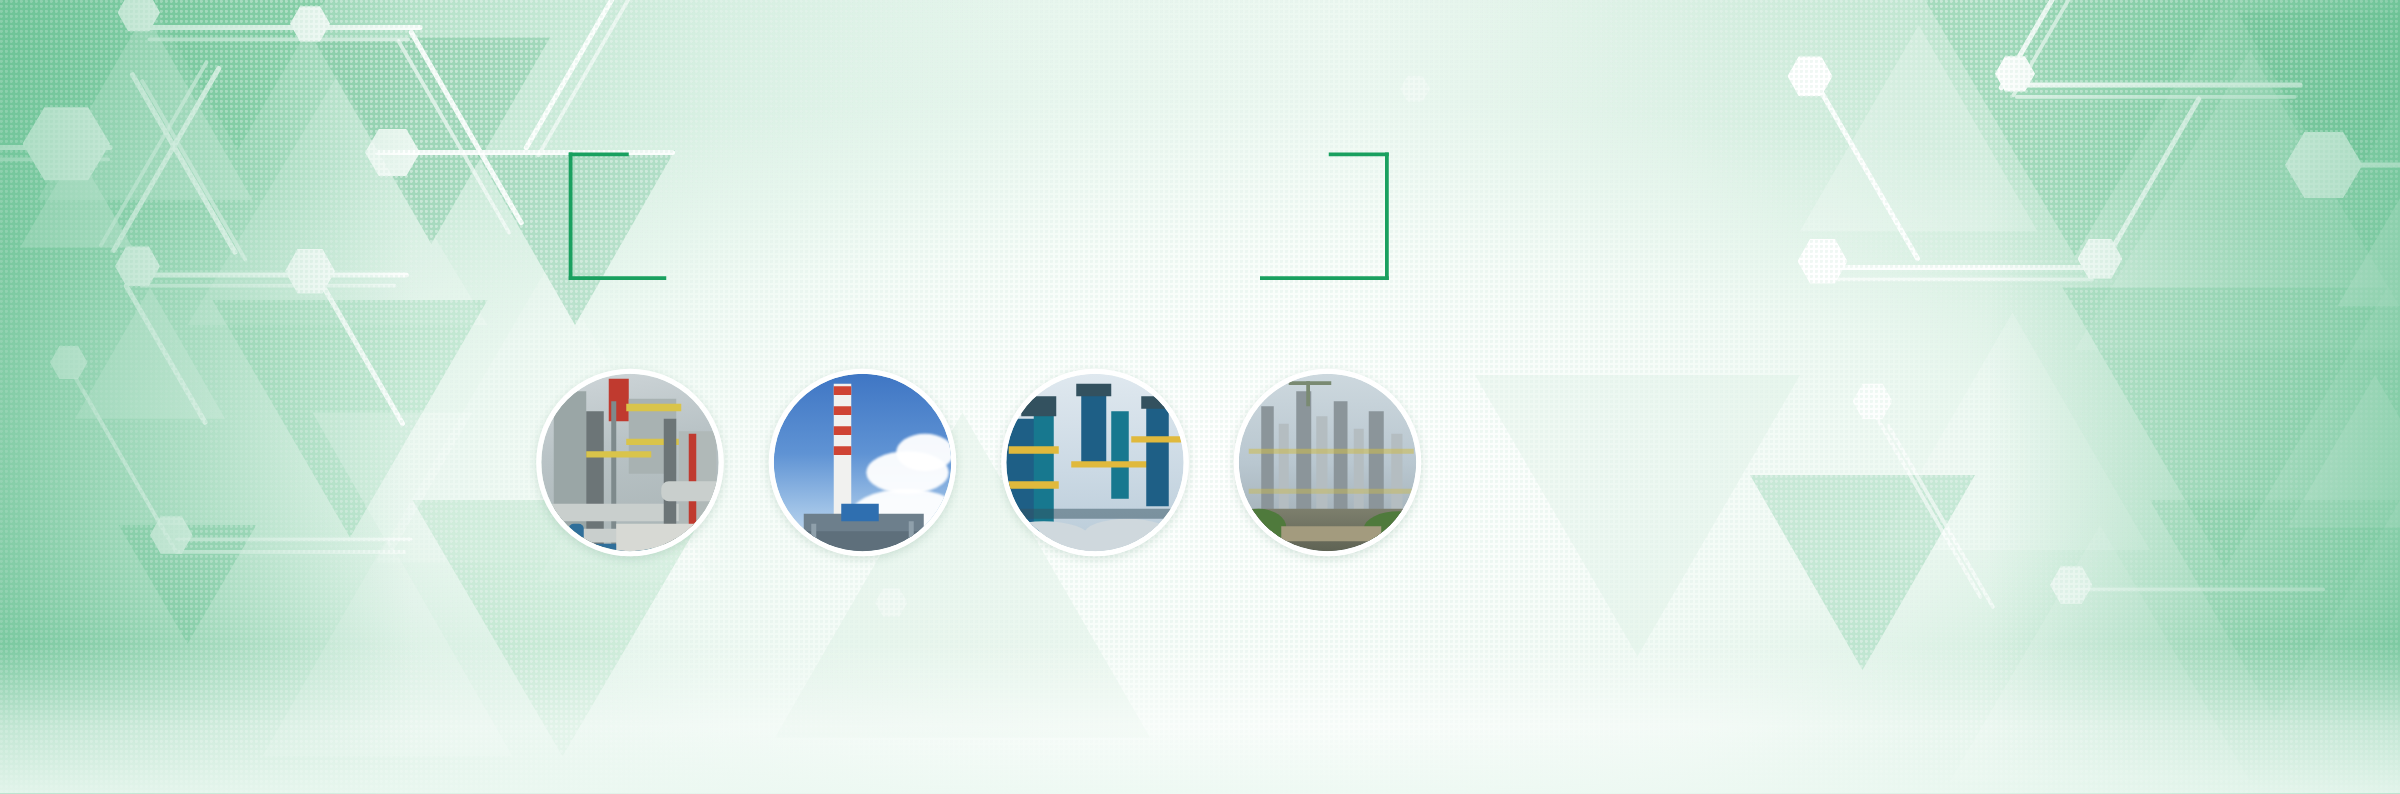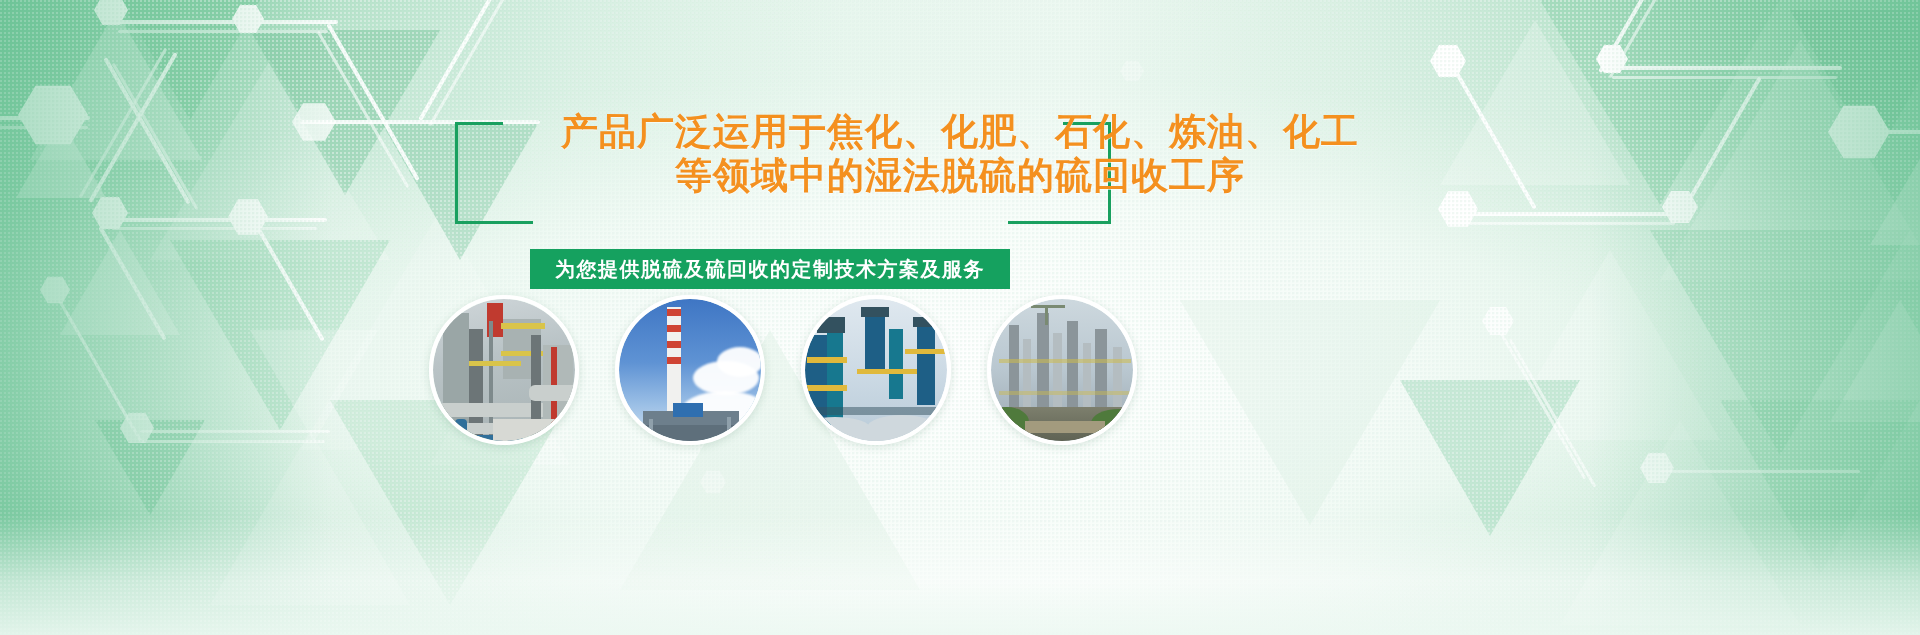--- a/index.html
+++ b/index.html
@@ -223,28 +223,21 @@
 
     <div class="bracket">
       <div class="bk-line" style="left:455px;top:18px;width:48px;height:3px;"></div>
       <div class="bk-line" style="left:455px;top:18px;width:3px;height:102px;"></div>
       <div class="bk-line" style="left:455px;top:117px;width:78px;height:3px;"></div>
       <div class="bk-line" style="left:1063px;top:18px;width:48px;height:3px;"></div>
       <div class="bk-line" style="left:1108px;top:18px;width:3px;height:102px;"></div>
       <div class="bk-line" style="left:1008px;top:117px;width:103px;height:3px;"></div>
     </div>
 
-    <div class="headline">
-      <span>产品广泛运用于焦化、化肥、石化、炼油、化工</span>
-      <span class="l2">等领域中的湿法脱硫的硫回收工序</span>
-    </div>
-
-    <div class="ribbon">
-      <span>为您提供脱硫及硫回收的定制技术方案及服务</span>
-    </div>
+
   </div>
 
   <div class="photos">
 
     <div class="ph p1" style="left:429px;">
       <div class="inner">
         <div class="sky"></div>
         <div class="bld" style="left:10px;top:14px;width:26px;height:120px;background:#9aa6a6;"></div>
         <div class="dark" style="left:36px;top:30px;width:14px;height:110px;"></div>
         <div class="red" style="left:54px;top:4px;width:16px;height:34px;"></div>

